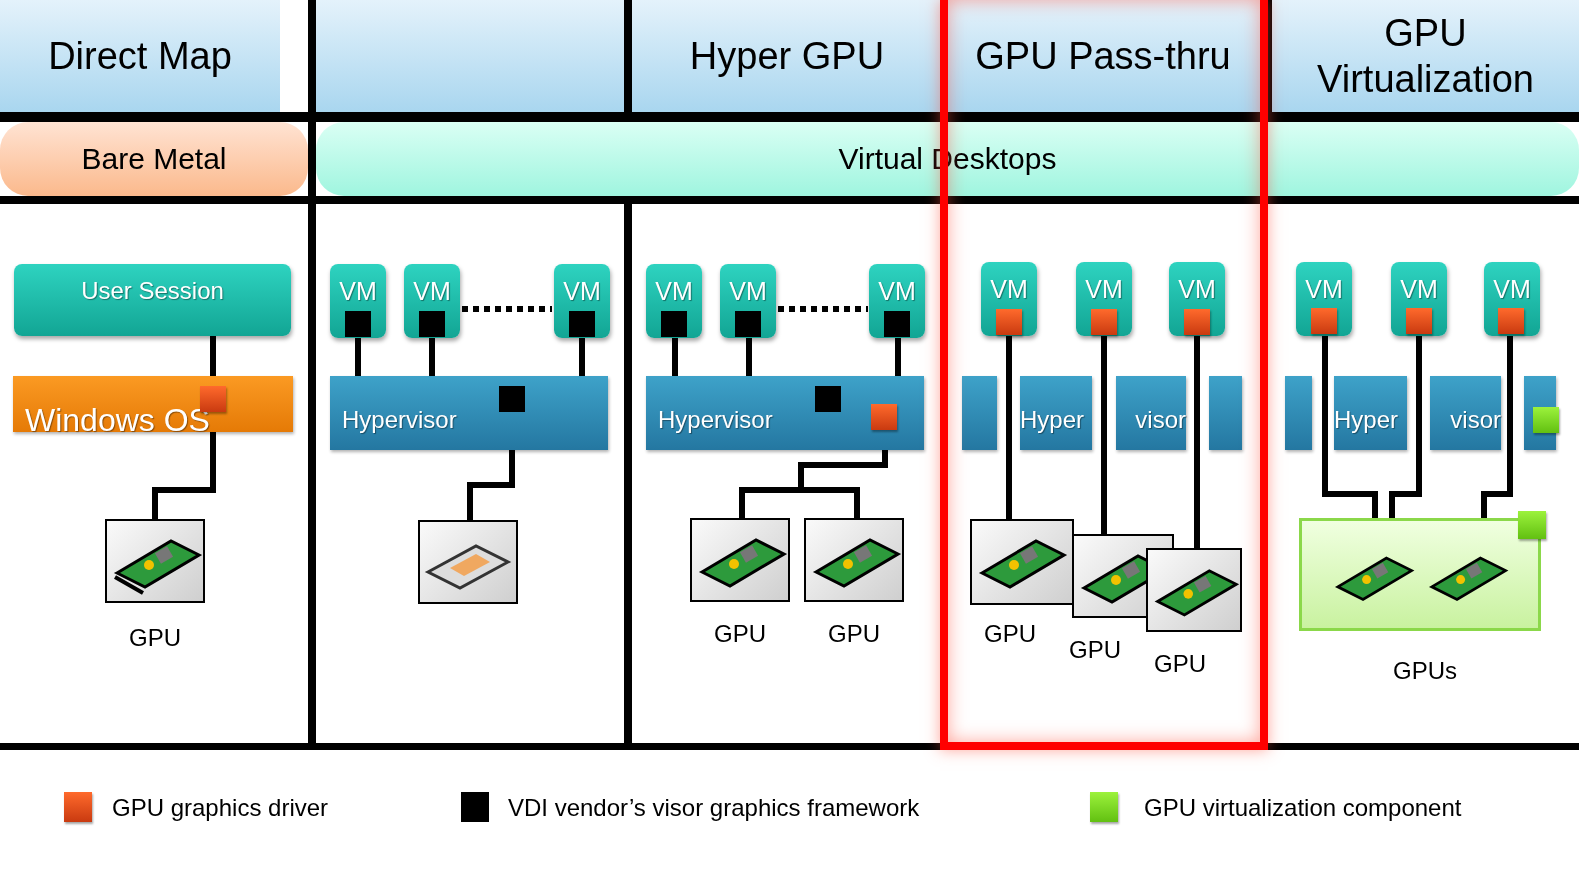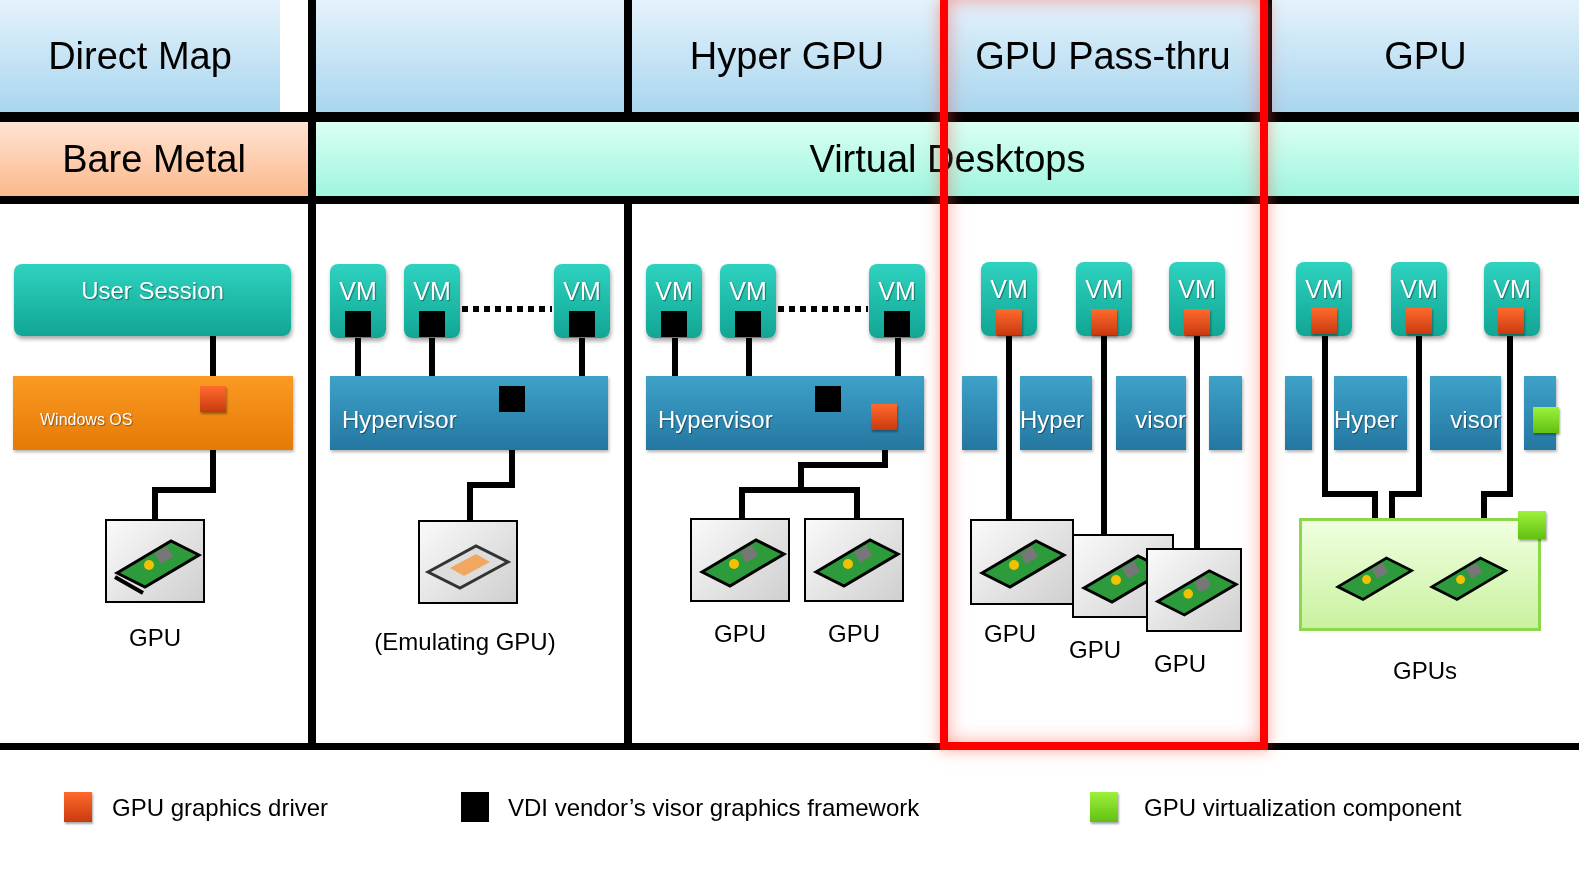--- a/index.html
+++ b/index.html
@@ -1,19 +1,19 @@
 <!DOCTYPE html>
 <html><head>
 <meta charset="utf-8">
 <style>
   html,body{margin:0;padding:0;}
   body{width:1579px;height:885px;background:#fff;position:relative;overflow:hidden;font-family:"Liberation Sans",sans-serif;}
   .abs{position:absolute;}
   .hdr{position:absolute;top:0;height:112px;background:linear-gradient(#e4f2fb,#a9d6ef);display:flex;align-items:center;justify-content:center;text-align:center;font-size:38px;line-height:46px;color:#000;}
-  .row2{position:absolute;top:122px;height:74px;display:flex;align-items:center;justify-content:center;font-size:38px;color:#000;}
+  .row2{position:absolute;top:122px;height:74px;display:flex;align-items:center;justify-content:center;font-size:30px;color:#000;border-radius:28px;}
   .bare{background:linear-gradient(#ffe3d3,#fbb98c);}
   .virt{background:linear-gradient(#dafff4,#9ff5df);}
   .vline{position:absolute;background:#000;}
   .hline{position:absolute;background:#000;left:0;width:1579px;}
   .teal{background:linear-gradient(#2ed3c0,#12a594);border-radius:8px;box-shadow:1px 3px 4px rgba(0,0,0,.35);color:#fff;text-shadow:1px 1px 1px rgba(0,0,0,.4);}
   .vm{position:absolute;width:56px;height:74px;text-align:center;font-size:25px;line-height:24px;padding-top:15px;box-sizing:border-box;}
   .sq{position:absolute;width:26px;height:26px;}
   .blk{background:#000;}
   .org{background:linear-gradient(#ff6a2c,#c93a10);box-shadow:1px 2px 2px rgba(0,0,0,.35);}
   .grn{background:linear-gradient(#9cf23c,#62c011);box-shadow:1px 2px 2px rgba(0,0,0,.35);}
@@ -34,20 +34,21 @@
 <div class="hdr" style="left:316px;width:308px;flex-direction:column;">
   </div>
 <div class="hdr" style="left:632px;width:310px;">
     <span>Hyper GPU</span>
   </div>
 <div class="hdr" style="left:942px;width:322px;">
     <span>GPU Pass-thru</span>
   </div>
 <div class="hdr" style="left:1272px;width:307px;flex-direction:column;">
     <span>GPU</span>
+    <span>Virtualization</span>
   </div>
 
 <div class="row2 bare" style="left:0;width:308px;">
     <span>Bare Metal</span>
   </div>
 <div class="row2 virt" style="left:316px;width:1263px;">
     <span>Virtual Desktops</span>
   </div>
 
 <div class="hline" style="top:112px;height:10px;"></div>
@@ -79,21 +80,21 @@
     <line x1="1104" y1="330" x2="1104" y2="535"></line>
     <line x1="1197" y1="330" x2="1197" y2="548"></line>
 
     <polyline points="1325,330 1325,494 1375,494 1375,560"></polyline>
     <polyline points="1419,330 1419,494 1392,494 1392,560"></polyline>
     <polyline points="1510,330 1510,494 1484,494 1484,560"></polyline>
   </g>
 </svg>
 
 <div class="abs teal" style="left:14px;top:264px;width:277px;height:72px;font-size:24px;text-align:center;line-height:54px;"><span>User Session</span></div>
-<div class="abs" style="left:13px;top:376px;width:280px;height:74px;background:linear-gradient(#fb9a23,#e57a06);box-shadow:1px 2px 3px rgba(0,0,0,.3);color:#fff;font-size:16px;line-height:88px;padding-left:27px;box-sizing:border-box;"><span style="text-shadow:1px 1px 1px rgba(0,0,0,.4);">Windows OS</span></div>
+<div class="abs" style="left:13px;top:376px;width:280px;height:56px;background:linear-gradient(#fb9a23,#e57a06);box-shadow:1px 2px 3px rgba(0,0,0,.3);color:#fff;font-size:32px;line-height:88px;padding-left:12px;box-sizing:border-box;"><span style="text-shadow:1px 1px 1px rgba(0,0,0,.4);">Windows OS</span></div>
 <div class="sq org" style="left:200px;top:386px;"></div>
 <div class="card" style="left:105px;top:519px;">
   <svg width="96" height="80" viewBox="0 0 96 80">
       <polygon points="10,52 64,20 92,34 38,66" fill="#2d9a3c" stroke="#000" stroke-width="3"></polygon>
       <rect x="50" y="28" width="14" height="12" fill="#777" transform="rotate(-30 57 34)"></rect>
       <circle cx="42" cy="44" r="5" fill="#f2c200"></circle>
       <line x1="8" y1="56" x2="36" y2="72" stroke="#000" stroke-width="4"></line>
     </svg>
 </div>
 <div class="lbl" style="left:105px;top:624px;width:100px;">GPU</div>
@@ -107,21 +108,20 @@
 <div class="hyp" style="left:330px;top:376px;width:278px;z-index:0;">
     <span style="padding-left:12px;padding-top:14px;">Hypervisor</span>
   </div>
 <div class="card" style="left:418px;top:520px;">
   <svg width="96" height="80" viewBox="0 0 96 80">
       <polygon points="8,50 56,24 88,40 40,66" fill="#ddd" stroke="#333" stroke-width="3"></polygon>
       <polygon points="30,46 56,32 70,40 44,54" fill="#f0a860"></polygon>
     </svg>
 </div>
 <div class="lbl" style="left:340px;top:626px;width:250px;line-height:31px;">
-    <div>(Emulating GPU)</div>
   </div>
 
 <div class="vm teal" style="left:646px;top:264px;"><span>VM</span></div>
 <div class="vm teal" style="left:720px;top:264px;"><span>VM</span></div>
 <div class="vm teal" style="left:869px;top:264px;"><span>VM</span></div>
 <div class="sq blk" style="left:661px;top:311px;"></div>
 <div class="sq blk" style="left:735px;top:311px;"></div>
 <div class="sq blk" style="left:884px;top:311px;"></div>
 <div class="hyp" style="left:646px;top:376px;width:278px;">
     <span style="padding-left:12px;padding-top:14px;">Hypervisor</span>

